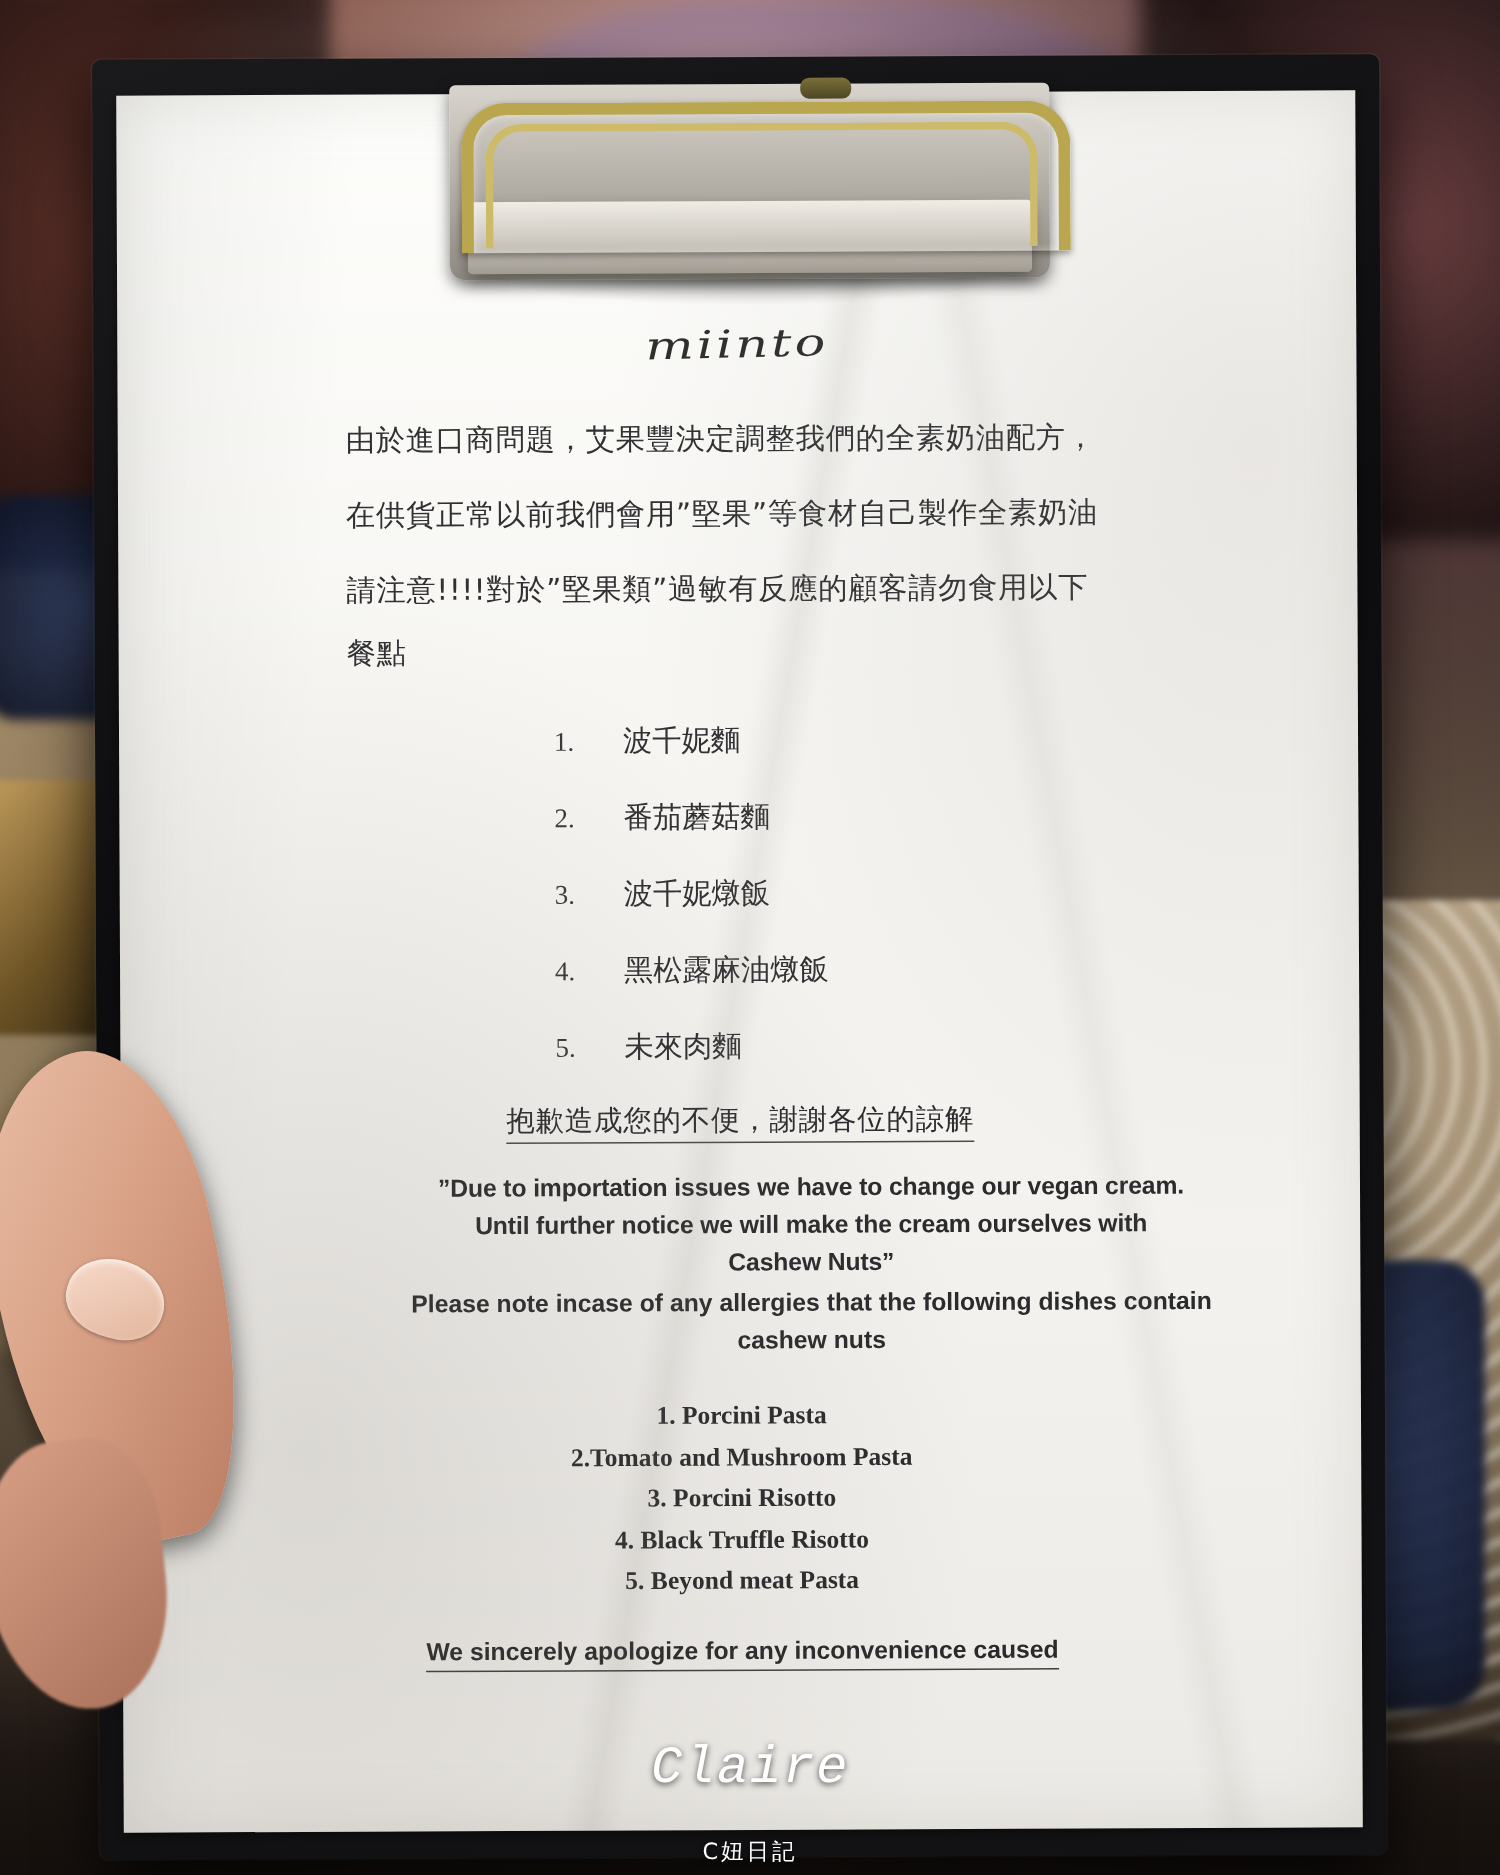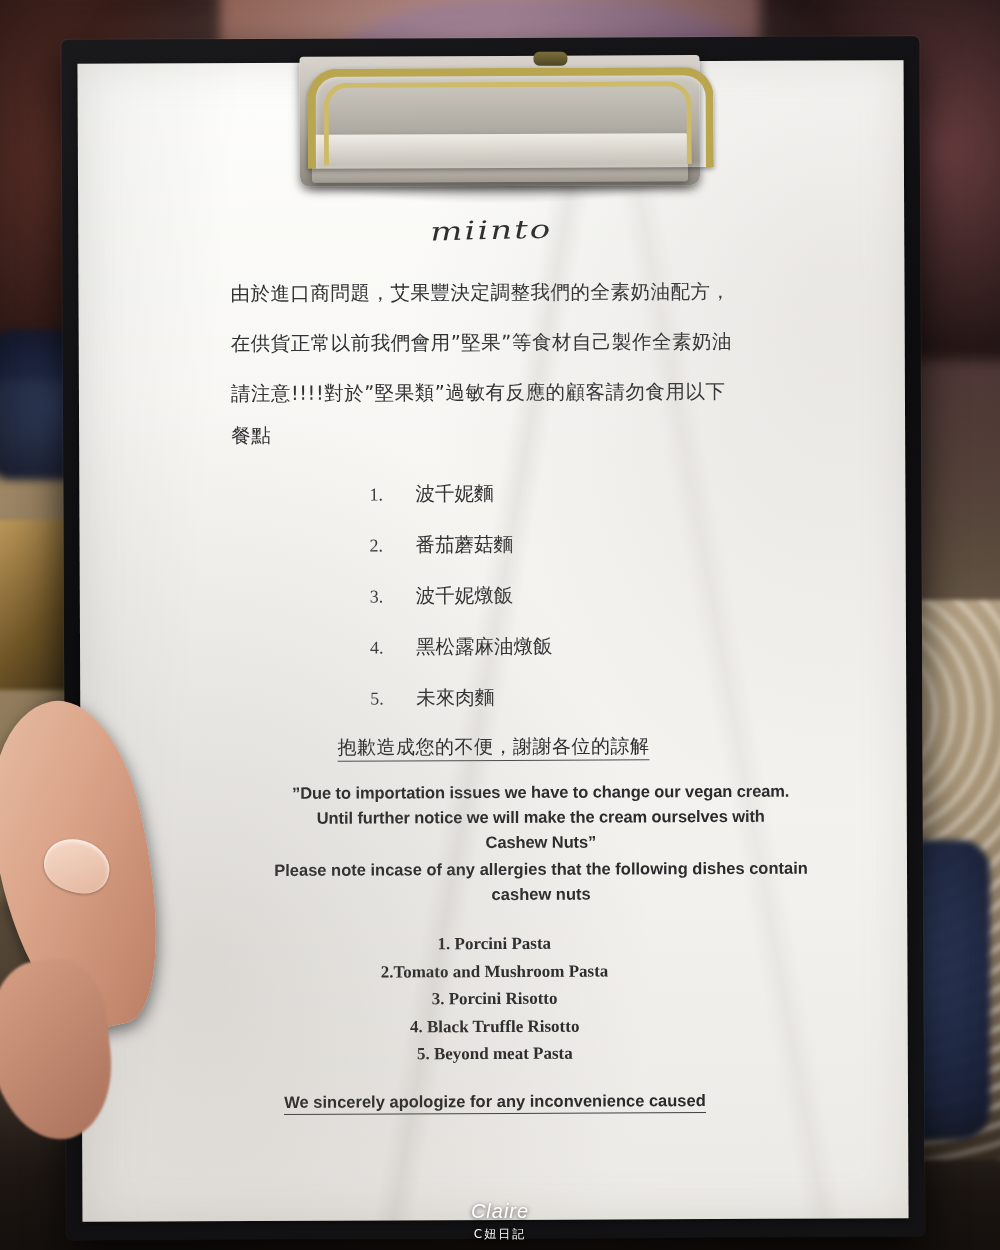--- a/index.html
+++ b/index.html
@@ -384,32 +384,33 @@
   
   .watermark {
     position: absolute;
     left: 0; right: 0;
     bottom: 8px;
     text-align: center;
     color: #ffffff;
     text-shadow: 0 1px 4px rgba(0,0,0,0.7);
   }
   .watermark .wm-main {
-    font-family: Liberation Sans, sans-serif;
+    font-family: Liberation Mono, monospace;
     font-style: italic;
-    font-size: 20px;
+    font-size: 35px;
     letter-spacing: 1px;
     line-height: 30px;
     margin-top: 24px;
   }
   .watermark .wm-sub {
     font-family: "DejaVu Sans", sans-serif;
-    font-size: 12px;
+    font-size: 15px;
     letter-spacing: 2px;
     line-height: 16px;
+    margin-top: 32px;
   }
 </style>
 </head>
 <body>
 
 <div id="scene">
 
   <div class="bg-layer"></div>
   <div class="person-left"></div>
   <div class="person-right"></div>

